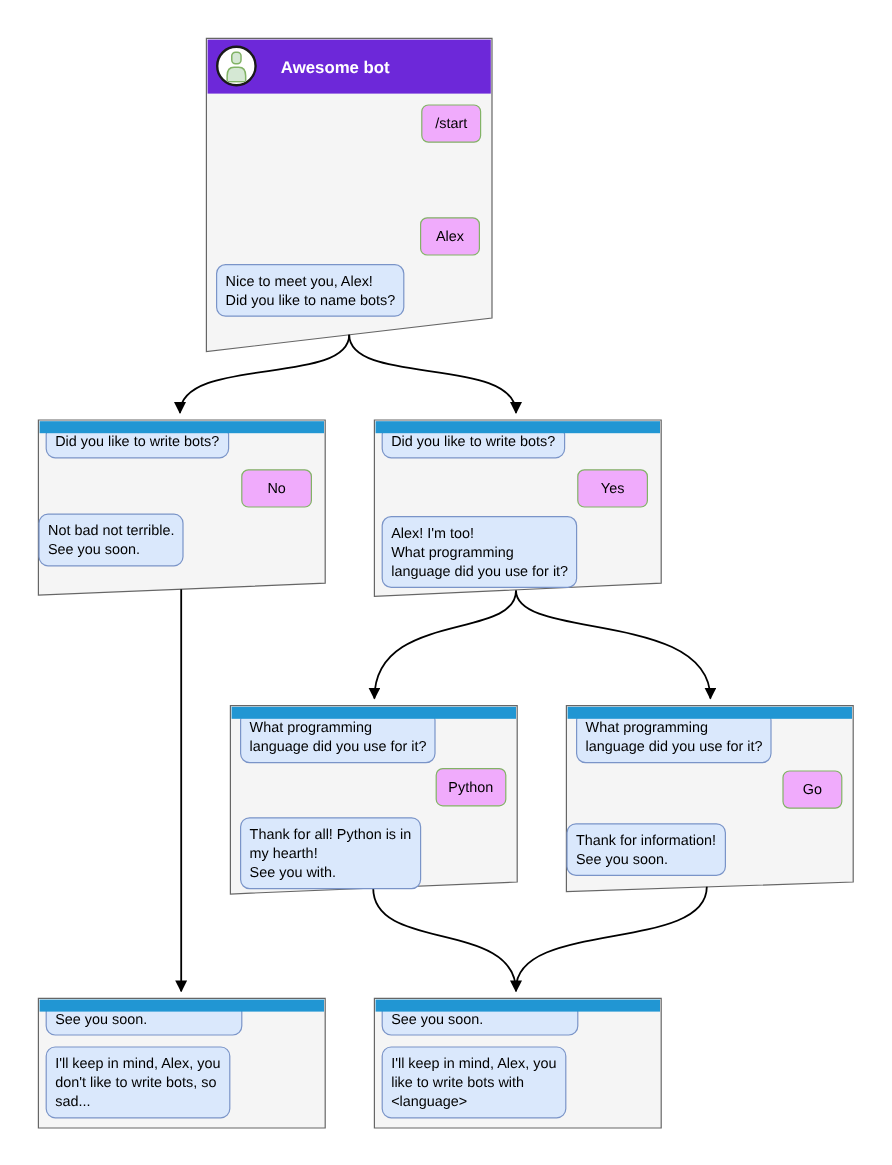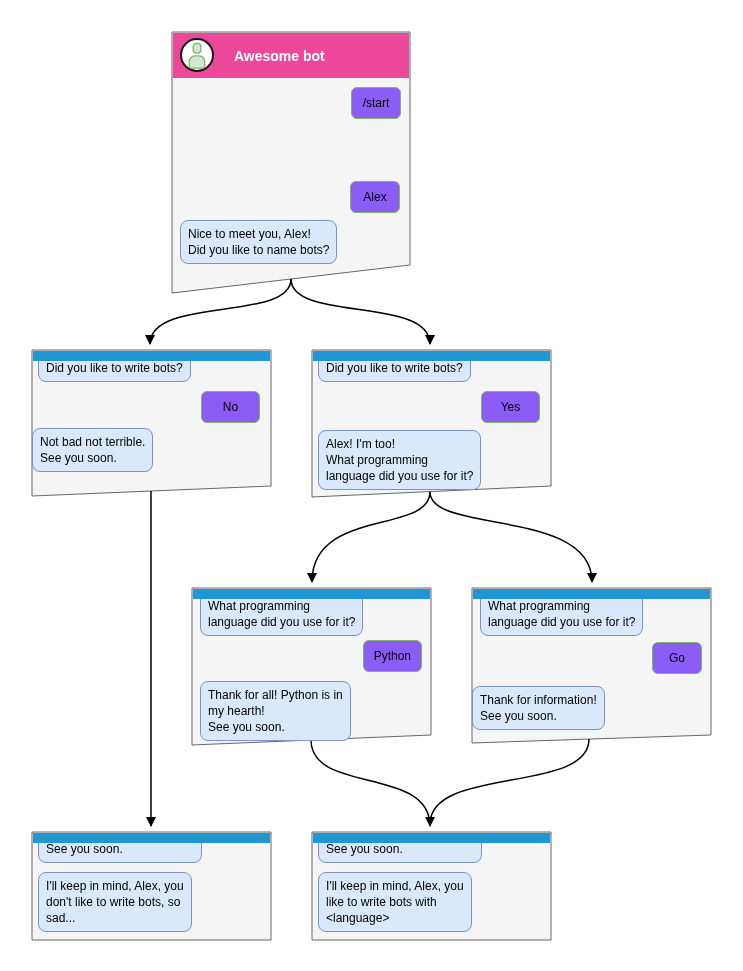--- a/index.html
+++ b/index.html
@@ -4,21 +4,21 @@
 <style>
   html,body{margin:0;padding:0;background:#ffffff;}
   #canvas{
     position:relative;width:743px;height:971px;overflow:hidden;
     font-family:"Liberation Sans", sans-serif;color:#000;
   }
   #shapes{position:absolute;left:0;top:0;z-index:0;}
   .win{position:absolute;z-index:1;}
   .main-hdr{
     position:absolute;left:1px;right:1px;top:1px;height:45px;
-    background:#ec4899;display:flex;align-items:center;z-index:3;
+    background:#6d28d9;display:flex;align-items:center;z-index:3;
   }
   .avatar{
     position:absolute;left:7px;top:5px;width:34px;height:34px;border-radius:50%;
     background:#ffffff;border:2px solid #1a1a1a;box-sizing:border-box;
     display:flex;align-items:center;justify-content:center;overflow:hidden;
   }
   .title{
     position:absolute;left:61px;top:0;height:45px;display:flex;align-items:center;
     color:#ffffff;font-weight:bold;font-size:14px;
   }
@@ -28,21 +28,21 @@
   }
   .bub{
     position:absolute;z-index:1;font-size:12px;line-height:16px;
     white-space:pre;box-sizing:border-box;
   }
   .bot{
     background:#dae8fc;border:1px solid #7a94c8;border-radius:8px;
     padding:5px 7px;text-align:left;
   }
   .user{
-    background:#8b5cf6;border:1px solid #82b366;border-radius:6px;
+    background:#f0abfc;border:1px solid #82b366;border-radius:6px;
     padding:7px 10px;text-align:center;min-width:50px;
   }
   .wide{min-width:164px;}
 </style>
 </head>
 <body>
 
 <div id="canvas">
 
   <svg id="shapes" width="743" height="971" viewBox="0 0 743 971">
@@ -102,21 +102,21 @@
 language did you use for it?</div>
   </div>
 
   <div class="win" style="left:192px;top:588px;width:239px;height:157px">
     <div class="strip"></div>
     <div class="bub bot" style="left:8px;top:4px">What programming
 language did you use for it?</div>
     <div class="bub user" style="right:9px;top:52px">Python</div>
     <div class="bub bot" style="left:8px;top:93px">Thank for all! Python is in
 my hearth!
-See you soon.</div>
+See you with.</div>
   </div>
 
   <div class="win" style="left:472px;top:588px;width:239px;height:155px">
     <div class="strip"></div>
     <div class="bub bot" style="left:8px;top:4px">What programming
 language did you use for it?</div>
     <div class="bub user" style="right:9px;top:54px">Go</div>
     <div class="bub bot" style="left:0;top:98px">Thank for information!
 See you soon.</div>
   </div>

